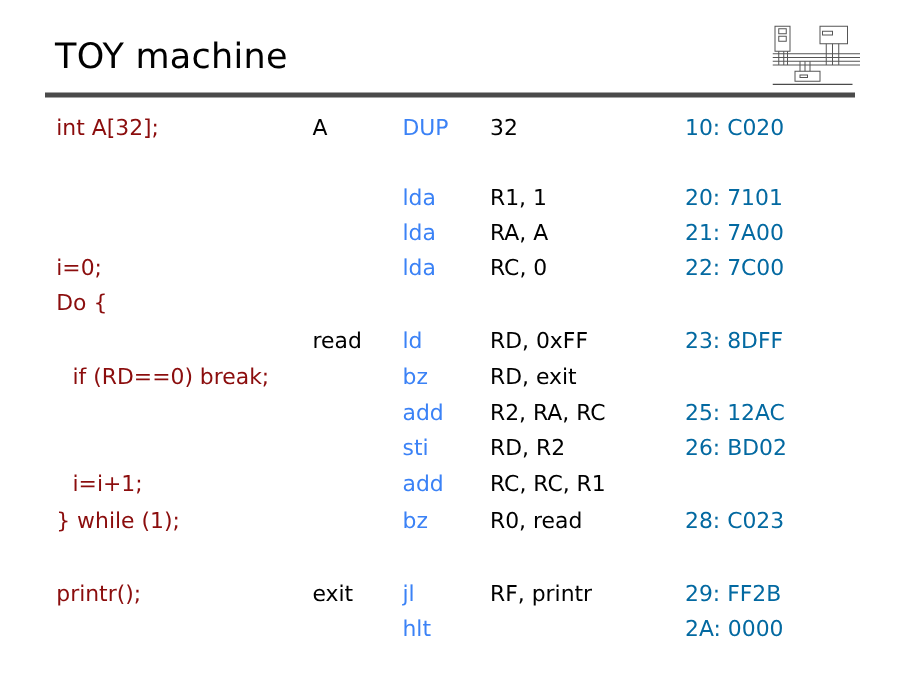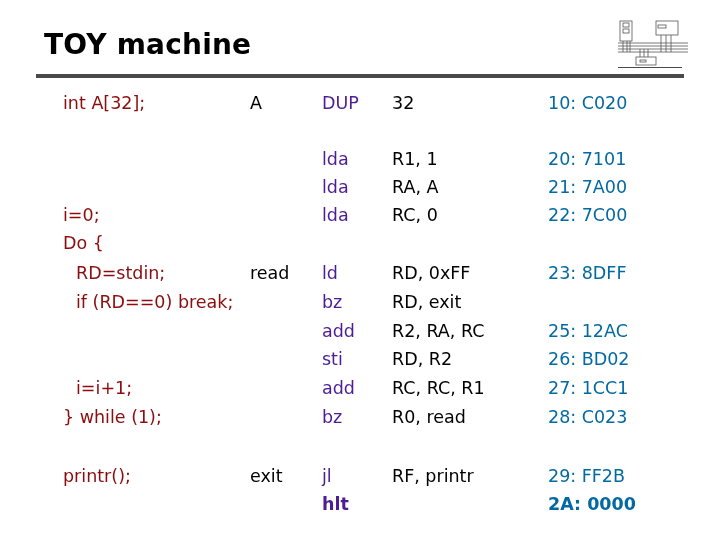--- a/index.html
+++ b/index.html
@@ -12,21 +12,21 @@
       height: 540px;
       position: relative;
       overflow: hidden;
       font-family: "DejaVu Sans", sans-serif;
     }
     .title {
       position: absolute;
       left: 44px;
       top: 28px;
       font-size: 28px;
-      font-weight: bold;
+      font-weight: normal;
       color: #000000;
       letter-spacing: 0.2px;
       margin: 0;
     }
     .rule {
       position: absolute;
       left: 36px;
       top: 74px;
       width: 648px;
       height: 4px;
@@ -45,24 +45,24 @@
       width: 720px;
       height: 28px;
       font-size: 17.5px;
       line-height: 28px;
     }
     .cell {
       position: absolute;
       top: 0;
       white-space: pre;
     }
-    .c-code { left: 45px; color: #8b0d0d; margin-left: 18px; }
+    .c-code { left: 45px; color: #8b0d0d; }
     .c-code.indent { left: 58px; }
     .c-label { left: 250px; color: #000; }
-    .c-op { left: 322px; color: #4c1d95; }
+    .c-op { left: 322px; color: #3b82f6; }
     .c-args { left: 392px; color: #000; }
     .c-hex { left: 548px; color: #0369a1; }
   </style>
 </head>
 <body>
 
 <h1 class="title">TOY machine</h1>
 
 <svg class="diagram" viewBox="0 0 70 54" xmlns="http://www.w3.org/2000/svg">
   <g fill="none" stroke="#555" stroke-width="0.8">
@@ -122,21 +122,20 @@
       <span class="cell c-hex">22: 7C00</span>
     </div>
     <div class="row" style="top: 229px;">
       <span class="cell c-code">Do {</span>
       <span class="cell c-label"></span>
       <span class="cell c-op"></span>
       <span class="cell c-args"></span>
       <span class="cell c-hex"></span>
     </div>
     <div class="row" style="top: 259px;">
-      <span class="cell c-code indent">RD=stdin;</span>
       <span class="cell c-label">read</span>
       <span class="cell c-op">ld</span>
       <span class="cell c-args">RD, 0xFF</span>
       <span class="cell c-hex">23: 8DFF</span>
     </div>
     <div class="row" style="top: 288px;">
       <span class="cell c-code indent">if (RD==0) break;</span>
       <span class="cell c-label"></span>
       <span class="cell c-op">bz</span>
       <span class="cell c-args">RD, exit</span>
@@ -152,36 +151,35 @@
       <span class="cell c-label"></span>
       <span class="cell c-op">sti</span>
       <span class="cell c-args">RD, R2</span>
       <span class="cell c-hex">26: BD02</span>
     </div>
     <div class="row" style="top: 374px;">
       <span class="cell c-code indent">i=i+1;</span>
       <span class="cell c-label"></span>
       <span class="cell c-op">add</span>
       <span class="cell c-args">RC, RC, R1</span>
-      <span class="cell c-hex">27: 1CC1</span>
     </div>
     <div class="row" style="top: 403px;">
       <span class="cell c-code">} while (1);</span>
       <span class="cell c-label"></span>
       <span class="cell c-op">bz</span>
       <span class="cell c-args">R0, read</span>
       <span class="cell c-hex">28: C023</span>
     </div>
     <div class="row" style="top: 462px;">
       <span class="cell c-code">printr();</span>
       <span class="cell c-label">exit</span>
       <span class="cell c-op">jl</span>
       <span class="cell c-args">RF, printr</span>
       <span class="cell c-hex">29: FF2B</span>
     </div>
-    <div class="row" style="top: 490px; font-weight: bold;">
+    <div class="row" style="top: 490px;">
       <span class="cell c-code"></span>
       <span class="cell c-label"></span>
       <span class="cell c-op">hlt</span>
       <span class="cell c-args"></span>
       <span class="cell c-hex">2A: 0000</span>
     </div>
   </div>
 
 </body></html>

